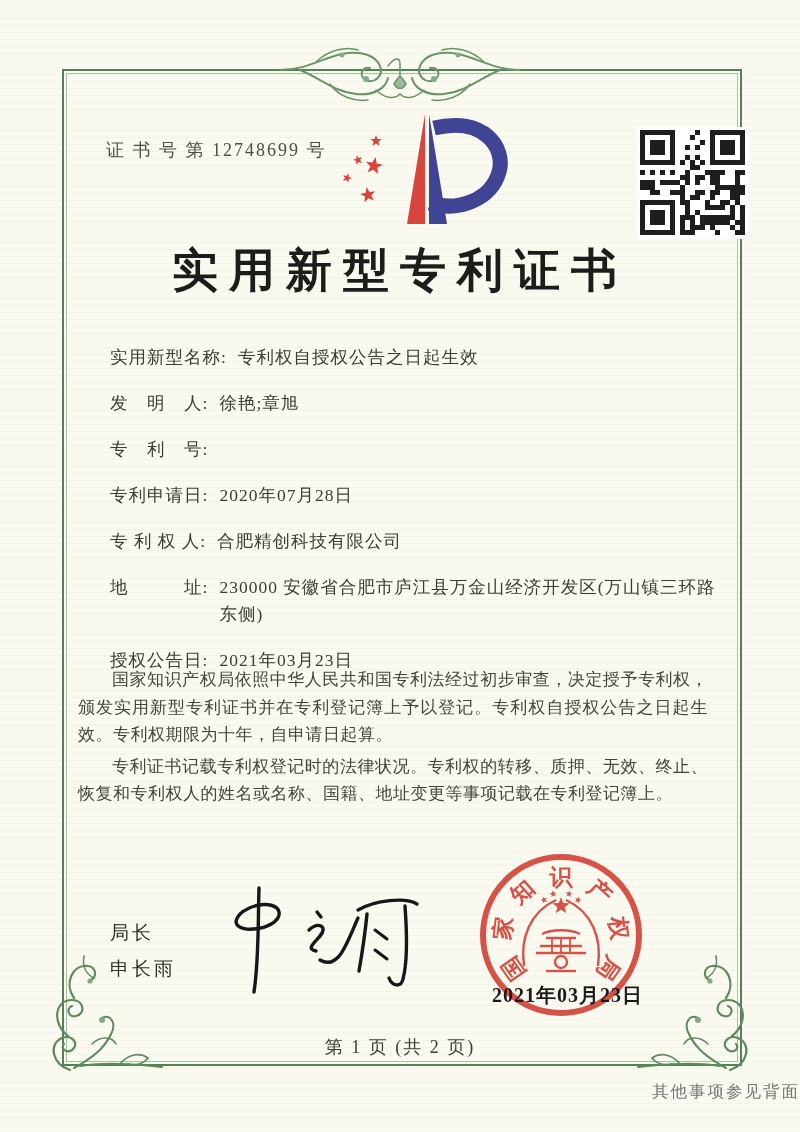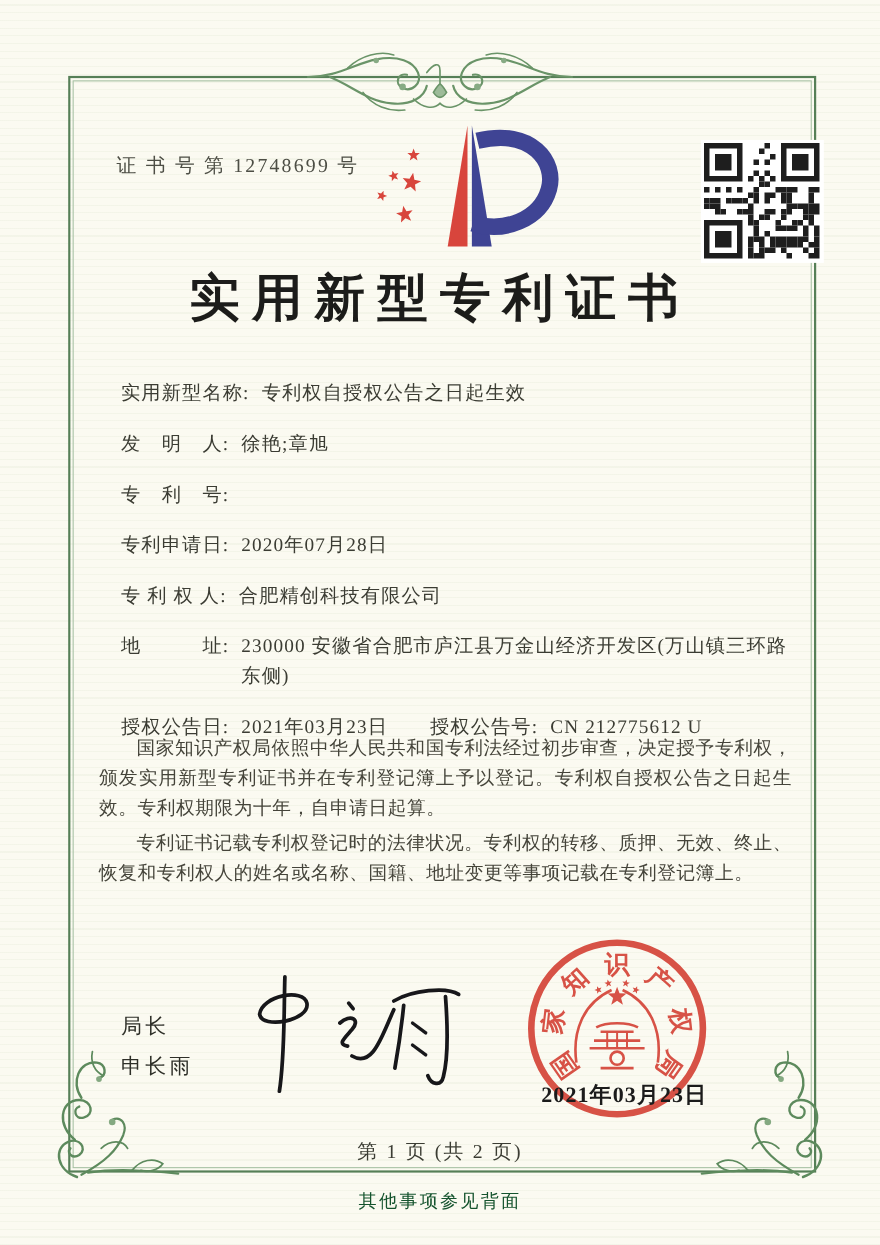--- a/index.html
+++ b/index.html
@@ -23,31 +23,31 @@
   .qr-box{left:637px;top:127px;width:112px;height:112px;}
   .title{left:0;right:0;top:240px;text-align:center;font-size:46px;font-weight:600;
          letter-spacing:11px;color:#1c1c1a;}
   .fields{left:110px;top:344px;width:606px;font-size:17.5px;line-height:27px;color:#3b3c33;}
   .field-row{display:flex;margin-bottom:19px;letter-spacing:1px;}
   .f-label{white-space:pre;flex:none;}
   .f-value{margin-left:11px;max-width:498px;}
   .grant-row{display:flex;letter-spacing:1px;}
   .pair{display:flex;justify-content:flex-end;}
   .pair2{margin-left:38px;}
-  .paragraphs{left:90px;top:666px;width:630px;font-size:17px;line-height:27.5px;
+  .paragraphs{left:78px;top:666px;width:630px;font-size:17px;line-height:27.5px;
               color:#45443a;text-align:justify;letter-spacing:0.5px;}
   .paragraphs p{margin:0;text-indent:2em;}
   .paragraphs p + p{margin-top:4px;}
   .sign-title{left:110px;top:920px;font-size:19px;letter-spacing:3px;color:#2e2f28;}
   .sign-name{left:110px;top:956px;font-size:19px;letter-spacing:3px;color:#2e2f28;}
   .sig-box{left:208px;top:878px;width:225px;height:122px;}
   .seal-box{left:476px;top:850px;width:170px;height:170px;opacity:0.93;}
   .seal-date{left:492px;top:982px;font-size:20px;letter-spacing:1px;color:#1b1b1b;font-weight:600;}
   .page-num{left:0;right:0;top:1035px;text-align:center;font-size:18px;letter-spacing:2px;color:#3b3c33;}
-  .back-note{left:0;right:0;top:1081px;text-align:center;font-size:16.5px;letter-spacing:2px;color:#14532d;font-family:Liberation Serif, serif;}
+  .back-note{left:0;right:0;top:1081px;text-align:right;font-size:16.5px;letter-spacing:2px;color:#737373;font-family:Liberation Serif, serif;}
   svg{display:block;}
 </style>
 </head>
 <body>
 
 <div class="texture"></div>
 
 <div class="abs frame">
   <div class="frame-inner"></div>
 </div>
@@ -279,24 +279,20 @@
   </div>
   <div class="field-row">
     <span class="f-label">地　　　址:</span>
     <span class="f-value">230000 安徽省合肥市庐江县万金山经济开发区(万山镇三环路东侧)</span>
   </div>
   <div class="grant-row">
     <span class="pair">
       <span class="f-label">授权公告日:</span>
       <span class="f-value">2021年03月23日</span>
     </span>
-    <span class="pair pair2">
-      <span class="f-label">授权公告号:</span>
-      <span class="f-value">CN 212775612 U</span>
-    </span>
   </div>
 </div>
 
 <div class="abs paragraphs">
   <p>国家知识产权局依照中华人民共和国专利法经过初步审查，决定授予专利权，颁发实用新型专利证书并在专利登记簿上予以登记。专利权自授权公告之日起生效。专利权期限为十年，自申请日起算。</p>
   <p>专利证书记载专利权登记时的法律状况。专利权的转移、质押、无效、终止、恢复和专利权人的姓名或名称、国籍、地址变更等事项记载在专利登记簿上。</p>
 </div>
 
 <div class="abs sign-title">局长</div>
 <div class="abs sign-name">申长雨</div>

